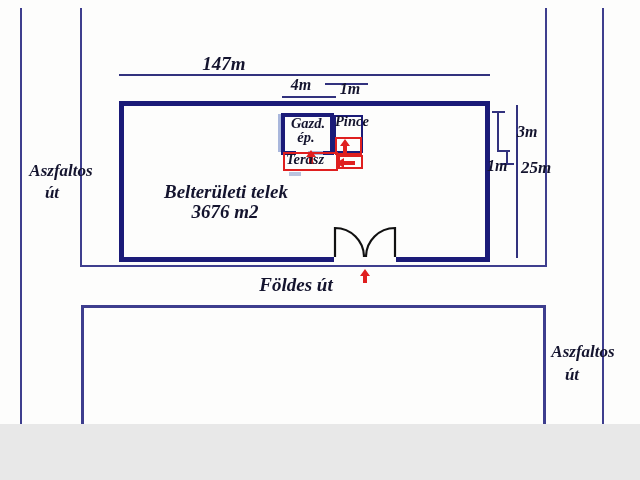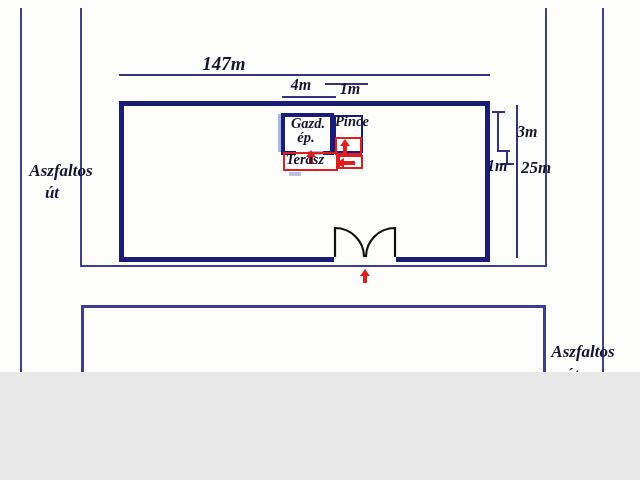--- a/index.html
+++ b/index.html
@@ -1,17 +1,17 @@
 <!DOCTYPE html>
 <html><head>
 <meta charset="utf-8">
 <style>
   html,body{margin:0;padding:0;background:#e8e8e8;}
   #canvas{
-    position:relative;width:640px;height:372px;background:#fdfdfc;
+    position:relative;width:640px;height:424px;background:#fdfdfc;
     overflow:hidden;font-family:"Liberation Serif","DejaVu Serif",serif;
   }
   .vline,.hline{position:absolute;background:#3e3e8e;}
   .dimline{position:absolute;background:#32327e;}
   .label{
     position:absolute;font-style:italic;font-weight:bold;color:#14142e;
     white-space:nowrap;line-height:1.05;
   }
   .center{transform:translateX(-50%);}
   .f19{font-size:19px;} .f17{font-size:17px;} .f16{font-size:16px;}
@@ -90,25 +90,28 @@
   <div class="dimline" style="left:501px;top:163px;width:13px;height:2px;"></div>
   <div class="dimline" style="left:516px;top:105px;width:2px;height:153px;"></div>
 
   <div class="label center f19" style="left:224px;top:54px;">147m</div>
   <div class="label center f16" style="left:301px;top:77px;">4m</div>
   <div class="label center f16" style="left:350px;top:81px;">1m</div>
   <div class="label f16" style="left:517px;top:124px;">3m</div>
   <div class="label f16" style="left:487px;top:158px;">1m</div>
   <div class="label f17" style="left:521px;top:159px;">25m</div>
 
+  <div class="label center f19" style="left:226px;top:182px;">Belterületi telek</div>
+  <div class="label center f19" style="left:225px;top:202px;">3676 m2</div>
 
   <div class="label center f14" style="left:308px;top:116px;text-align:right;">Gazd.</div>
   <div class="label center f14" style="left:306px;top:130px;">ép.</div>
   <div class="label f14" style="left:335px;top:114px;">Pince</div>
   <div class="label f14" style="left:286px;top:152px;">Terasz</div>
 
   <div class="label center f17" style="left:61px;top:162px;">Aszfaltos</div>
   <div class="label center f17" style="left:52px;top:184px;">út</div>
   <div class="label center f17" style="left:583px;top:343px;">Aszfaltos</div>
   <div class="label center f17" style="left:572px;top:366px;">út</div>
+  <div class="label center f19" style="left:296px;top:275px;">Földes út</div>
 
 
 </div>
 
 </body></html>

